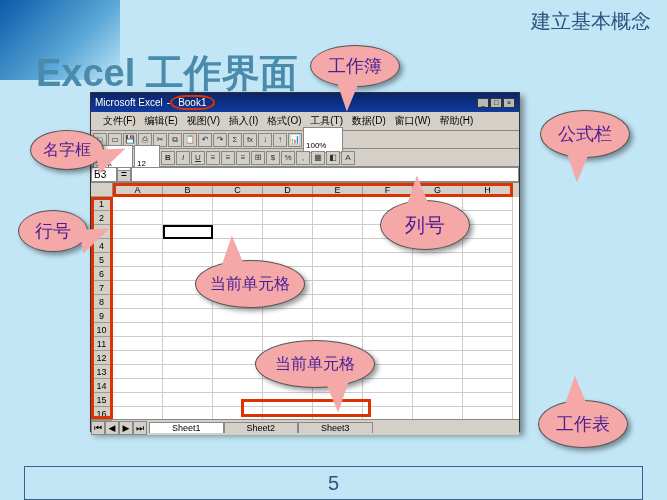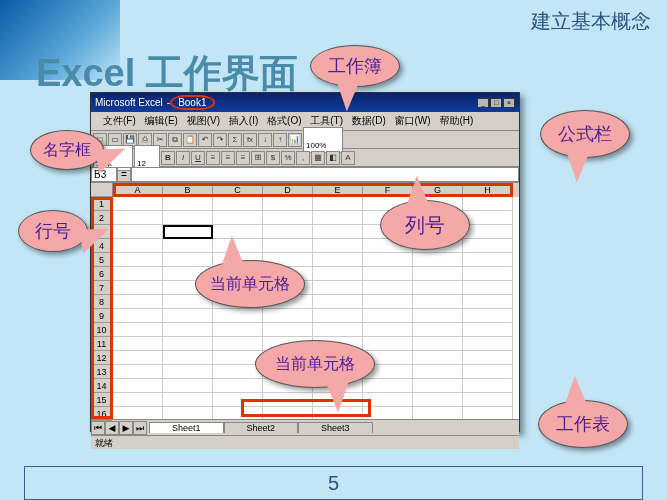--- a/index.html
+++ b/index.html
@@ -339,21 +339,20 @@
       <span>▶</span>
       <span>⏭</span>
     </div>
     <div class="tabs">
       <span>Sheet1</span>
       <span class="inact">Sheet2</span>
       <span class="inact">Sheet3</span>
     </div>
   </div>
   <div class="red-tabs"></div>
-  <div class="statusbar">就绪</div>
 </div>
 
 <div class="callout tail-bl" style="left:310px;top:45px;width:90px;height:42px">工作簿</div>
 <div class="callout tail-bl" style="left:540px;top:110px;width:90px;height:48px">公式栏</div>
 <div class="callout tail-r" style="left:30px;top:130px;width:74px;height:40px;font-size:16px">名字框</div>
 <div class="callout tail-r" style="left:18px;top:210px;width:70px;height:42px">行号</div>
 <div class="callout tail-tl" style="left:380px;top:200px;width:90px;height:50px;font-size:20px">列号</div>
 <div class="callout tail-tl" style="left:195px;top:260px;width:110px;height:48px;font-size:16px">当前单元格</div>
 <div class="callout tail-br" style="left:255px;top:340px;width:120px;height:48px;font-size:16px">当前单元格</div>
 <div class="callout tail-tl" style="left:538px;top:400px;width:90px;height:48px">工作表</div>

